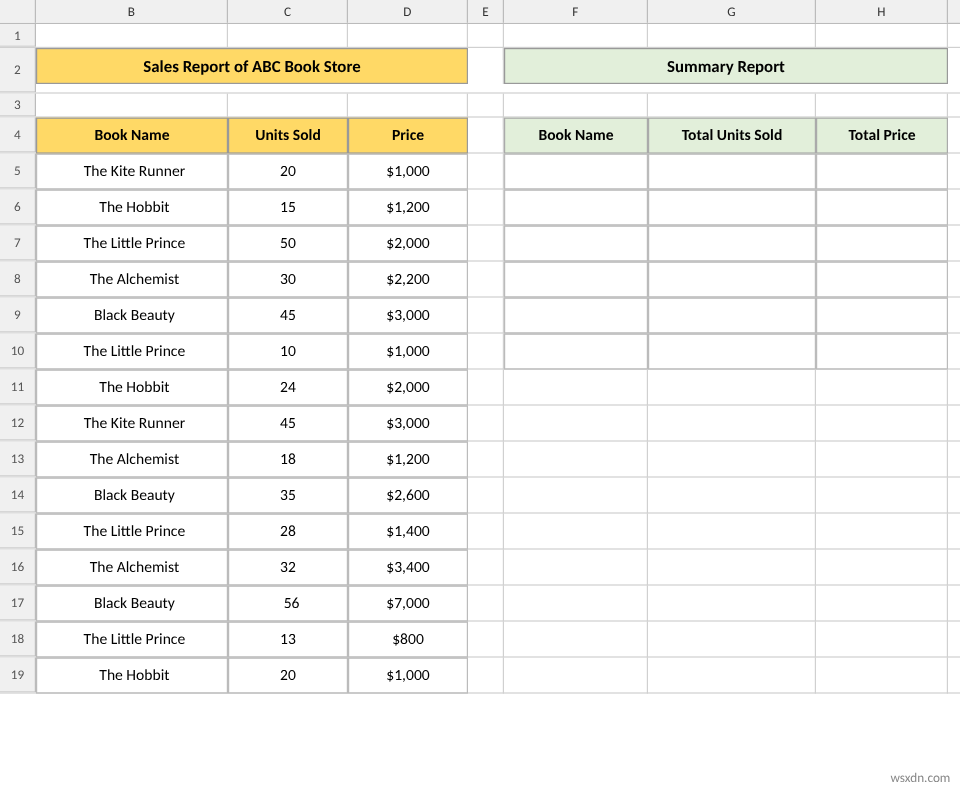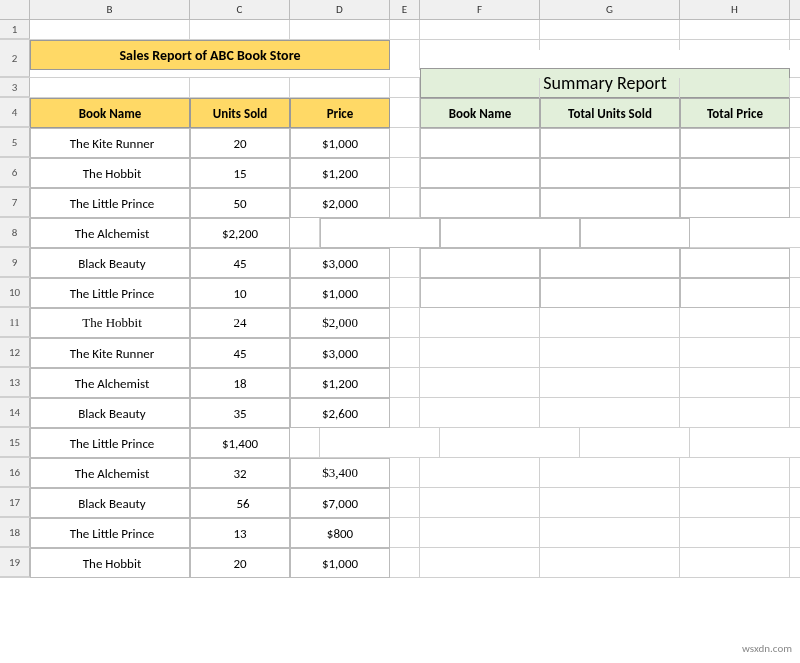--- a/index.html
+++ b/index.html
@@ -166,21 +166,21 @@
     <div class="cell col-h"></div>
   </div>
 
   <div class="grid-row" style="height:38px;">
     <div class="row-num-cell">2</div>
 
     <div class="cell title-cell" style="width:360px; min-width:360px; font-weight:bold; font-size:14px;">Sales Report of ABC Book Store</div>
 
     <div class="cell col-e"></div>
 
-    <div class="cell summary-title-cell" style="width:370px; min-width:370px; font-weight:normal; font-size:18px;margin-top:28px;">Summary Report</div>
+    <div class="cell summary-title-cell" style="width:370px; min-width:370px; font-weight:bold; font-size:14px;">Summary Report</div>
   </div>
 
   <div class="grid-row" style="height:20px;">
     <div class="row-num-cell">3</div>
     <div class="cell col-b"></div>
     <div class="cell col-c"></div>
     <div class="cell col-d"></div>
     <div class="cell col-e"></div>
     <div class="cell col-f"></div>
     <div class="cell col-g"></div>
@@ -224,20 +224,21 @@
       <div class="cell col-c bordered-cell" style="justify-content: center; border: 1px solid rgb(187, 187, 187);">50</div>
       <div class="cell col-d bordered-cell" style="justify-content: center; border: 1px solid rgb(187, 187, 187);">$2,000</div>
       <div class="cell col-e"></div>
       <div class="cell col-f" style="border: 1px solid rgb(187, 187, 187);"></div>
       <div class="cell col-g" style="border: 1px solid rgb(187, 187, 187);"></div>
       <div class="cell col-h" style="border: 1px solid rgb(187, 187, 187);"></div>
     </div>
     <div class="grid-row" style="height: 30px;">
       <div class="row-num-cell">8</div>
       <div class="cell col-b bordered-cell data-cell-left" style="justify-content: center; border: 1px solid rgb(187, 187, 187);">The Alchemist</div>
+      <div class="cell col-c bordered-cell" style="justify-content: center; border: 1px solid rgb(187, 187, 187);">30</div>
       <div class="cell col-d bordered-cell" style="justify-content: center; border: 1px solid rgb(187, 187, 187);">$2,200</div>
       <div class="cell col-e"></div>
       <div class="cell col-f" style="border: 1px solid rgb(187, 187, 187);"></div>
       <div class="cell col-g" style="border: 1px solid rgb(187, 187, 187);"></div>
       <div class="cell col-h" style="border: 1px solid rgb(187, 187, 187);"></div>
     </div>
     <div class="grid-row" style="height: 30px;">
       <div class="row-num-cell">9</div>
       <div class="cell col-b bordered-cell data-cell-left" style="justify-content: center; border: 1px solid rgb(187, 187, 187);">Black Beauty</div>
       <div class="cell col-c bordered-cell" style="justify-content: center; border: 1px solid rgb(187, 187, 187);">45</div>
@@ -250,21 +251,21 @@
     <div class="grid-row" style="height: 30px;">
       <div class="row-num-cell">10</div>
       <div class="cell col-b bordered-cell data-cell-left" style="justify-content: center; border: 1px solid rgb(187, 187, 187);">The Little Prince</div>
       <div class="cell col-c bordered-cell" style="justify-content: center; border: 1px solid rgb(187, 187, 187);">10</div>
       <div class="cell col-d bordered-cell" style="justify-content: center; border: 1px solid rgb(187, 187, 187);">$1,000</div>
       <div class="cell col-e"></div>
       <div class="cell col-f" style="border: 1px solid rgb(187, 187, 187);"></div>
       <div class="cell col-g" style="border: 1px solid rgb(187, 187, 187);"></div>
       <div class="cell col-h" style="border: 1px solid rgb(187, 187, 187);"></div>
     </div>
-    <div class="grid-row" style="height: 30px; font-family: Liberation Serif, serif;">
+    <div class="grid-row" style="height: 30px;">
       <div class="row-num-cell">11</div>
       <div class="cell col-b bordered-cell data-cell-left" style="justify-content: center; border: 1px solid rgb(187, 187, 187);">The Hobbit</div>
       <div class="cell col-c bordered-cell" style="justify-content: center; border: 1px solid rgb(187, 187, 187);">24</div>
       <div class="cell col-d bordered-cell" style="justify-content: center; border: 1px solid rgb(187, 187, 187);">$2,000</div>
       <div class="cell col-e"></div>
       <div class="cell col-f"></div>
       <div class="cell col-g"></div>
       <div class="cell col-h"></div>
     </div>
     <div class="grid-row" style="height: 30px;">
@@ -293,31 +294,32 @@
       <div class="cell col-c bordered-cell" style="justify-content: center; border: 1px solid rgb(187, 187, 187);">35</div>
       <div class="cell col-d bordered-cell" style="justify-content: center; border: 1px solid rgb(187, 187, 187);">$2,600</div>
       <div class="cell col-e"></div>
       <div class="cell col-f"></div>
       <div class="cell col-g"></div>
       <div class="cell col-h"></div>
     </div>
     <div class="grid-row" style="height: 30px;">
       <div class="row-num-cell">15</div>
       <div class="cell col-b bordered-cell data-cell-left" style="justify-content: center; border: 1px solid rgb(187, 187, 187);">The Little Prince</div>
+      <div class="cell col-c bordered-cell" style="justify-content: center; border: 1px solid rgb(187, 187, 187);">28</div>
       <div class="cell col-d bordered-cell" style="justify-content: center; border: 1px solid rgb(187, 187, 187);">$1,400</div>
       <div class="cell col-e"></div>
       <div class="cell col-f"></div>
       <div class="cell col-g"></div>
       <div class="cell col-h"></div>
     </div>
     <div class="grid-row" style="height: 30px;">
       <div class="row-num-cell">16</div>
       <div class="cell col-b bordered-cell data-cell-left" style="justify-content: center; border: 1px solid rgb(187, 187, 187);">The Alchemist</div>
       <div class="cell col-c bordered-cell" style="justify-content: center; border: 1px solid rgb(187, 187, 187);">32</div>
-      <div class="cell col-d bordered-cell" style="justify-content: center; border: 1px solid rgb(187, 187, 187); font-family: Liberation Serif, serif;">$3,400</div>
+      <div class="cell col-d bordered-cell" style="justify-content: center; border: 1px solid rgb(187, 187, 187);">$3,400</div>
       <div class="cell col-e"></div>
       <div class="cell col-f"></div>
       <div class="cell col-g"></div>
       <div class="cell col-h"></div>
     </div>
     <div class="grid-row" style="height: 30px; text-align: right;">
       <div class="row-num-cell">17</div>
       <div class="cell col-b bordered-cell data-cell-left" style="justify-content: center; border: 1px solid rgb(187, 187, 187);">Black Beauty</div>
       <div class="cell col-c bordered-cell" style="justify-content: center; border: 1px solid rgb(187, 187, 187); padding-left: 12px;">56</div>
       <div class="cell col-d bordered-cell" style="justify-content: center; border: 1px solid rgb(187, 187, 187);">$7,000</div>

